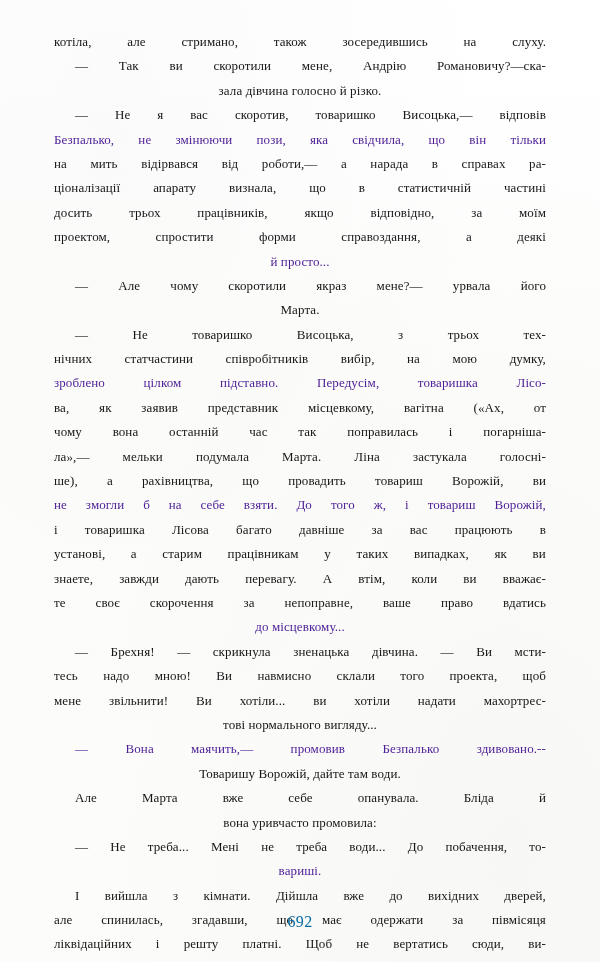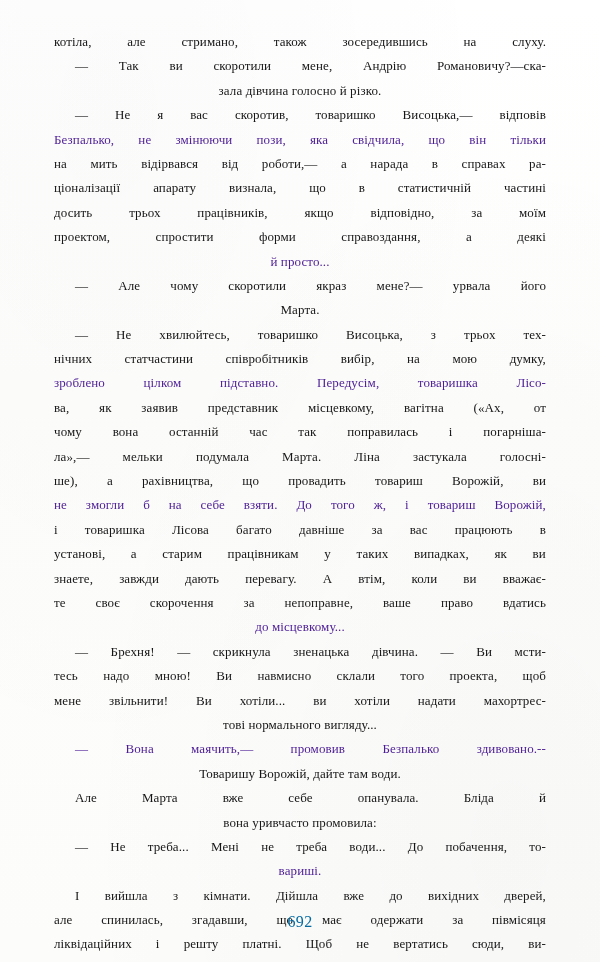--- a/index.html
+++ b/index.html
@@ -182,21 +182,20 @@
         <span class="w">мене?—</span>
         <span class="w">урвала</span>
         <span class="w">його</span>
       </div>
       <div class="line flush">
         <span class="w">Марта.</span>
       </div>
       <div class="line just indent">
         <span class="w">—</span>
         <span class="w">Не</span>
-        <span class="w">хвилюйтесь,</span>
         <span class="w">товаришко</span>
         <span class="w">Висоцька,</span>
         <span class="w">з</span>
         <span class="w">трьох</span>
         <span class="w">тех-</span>
       </div>
       <div class="line just">
         <span class="w">нічних</span>
         <span class="w">статчастини</span>
         <span class="w">співробітників</span>

